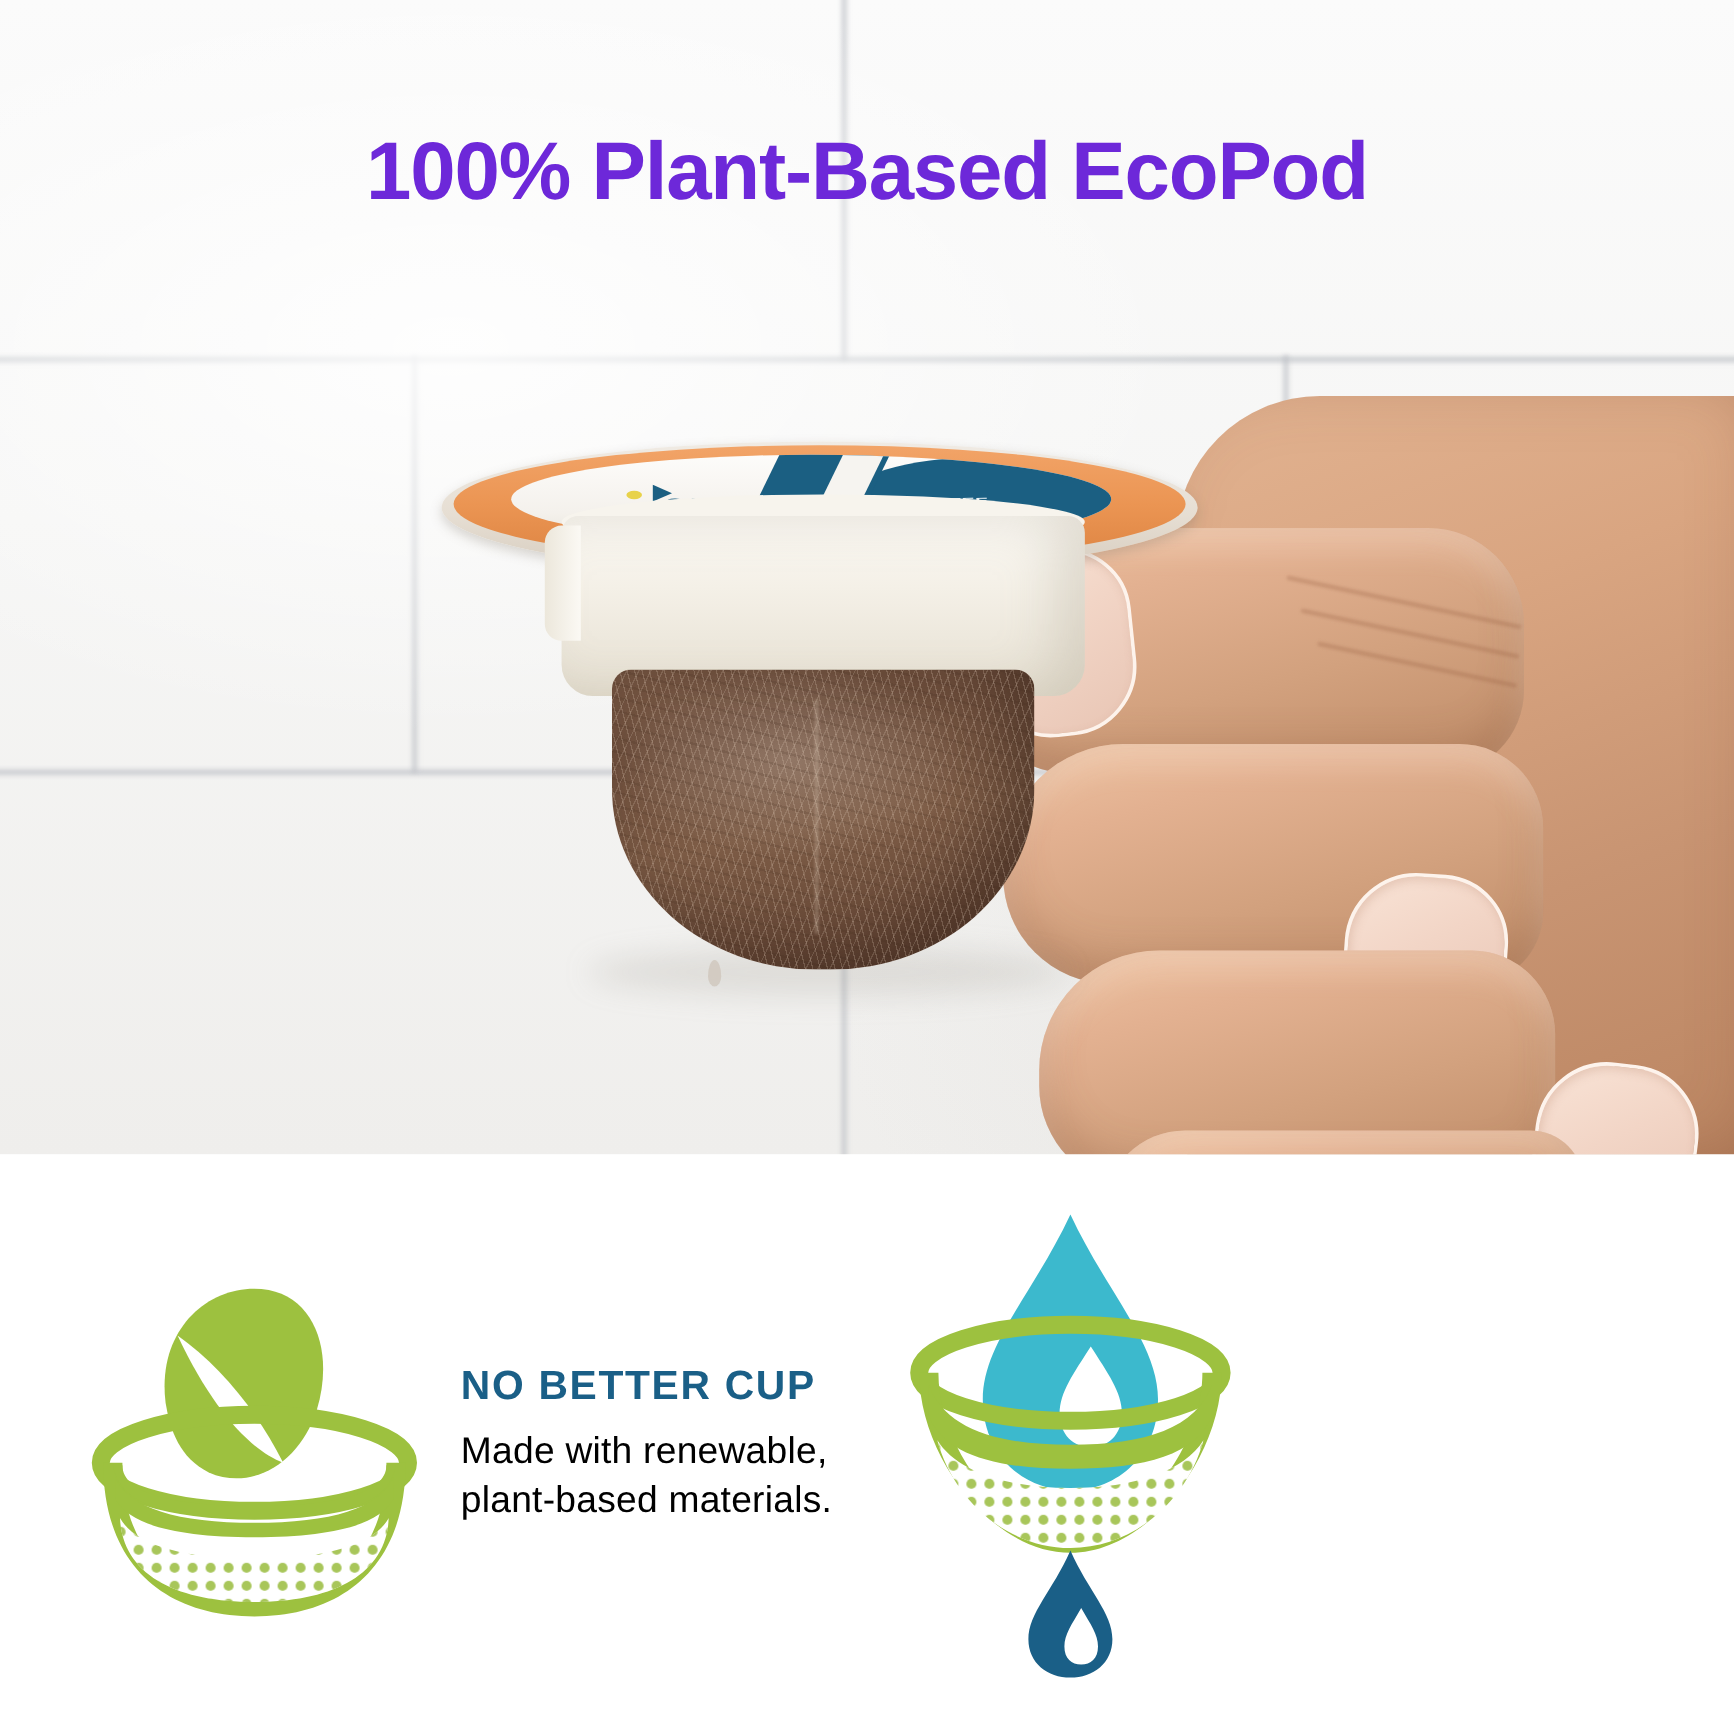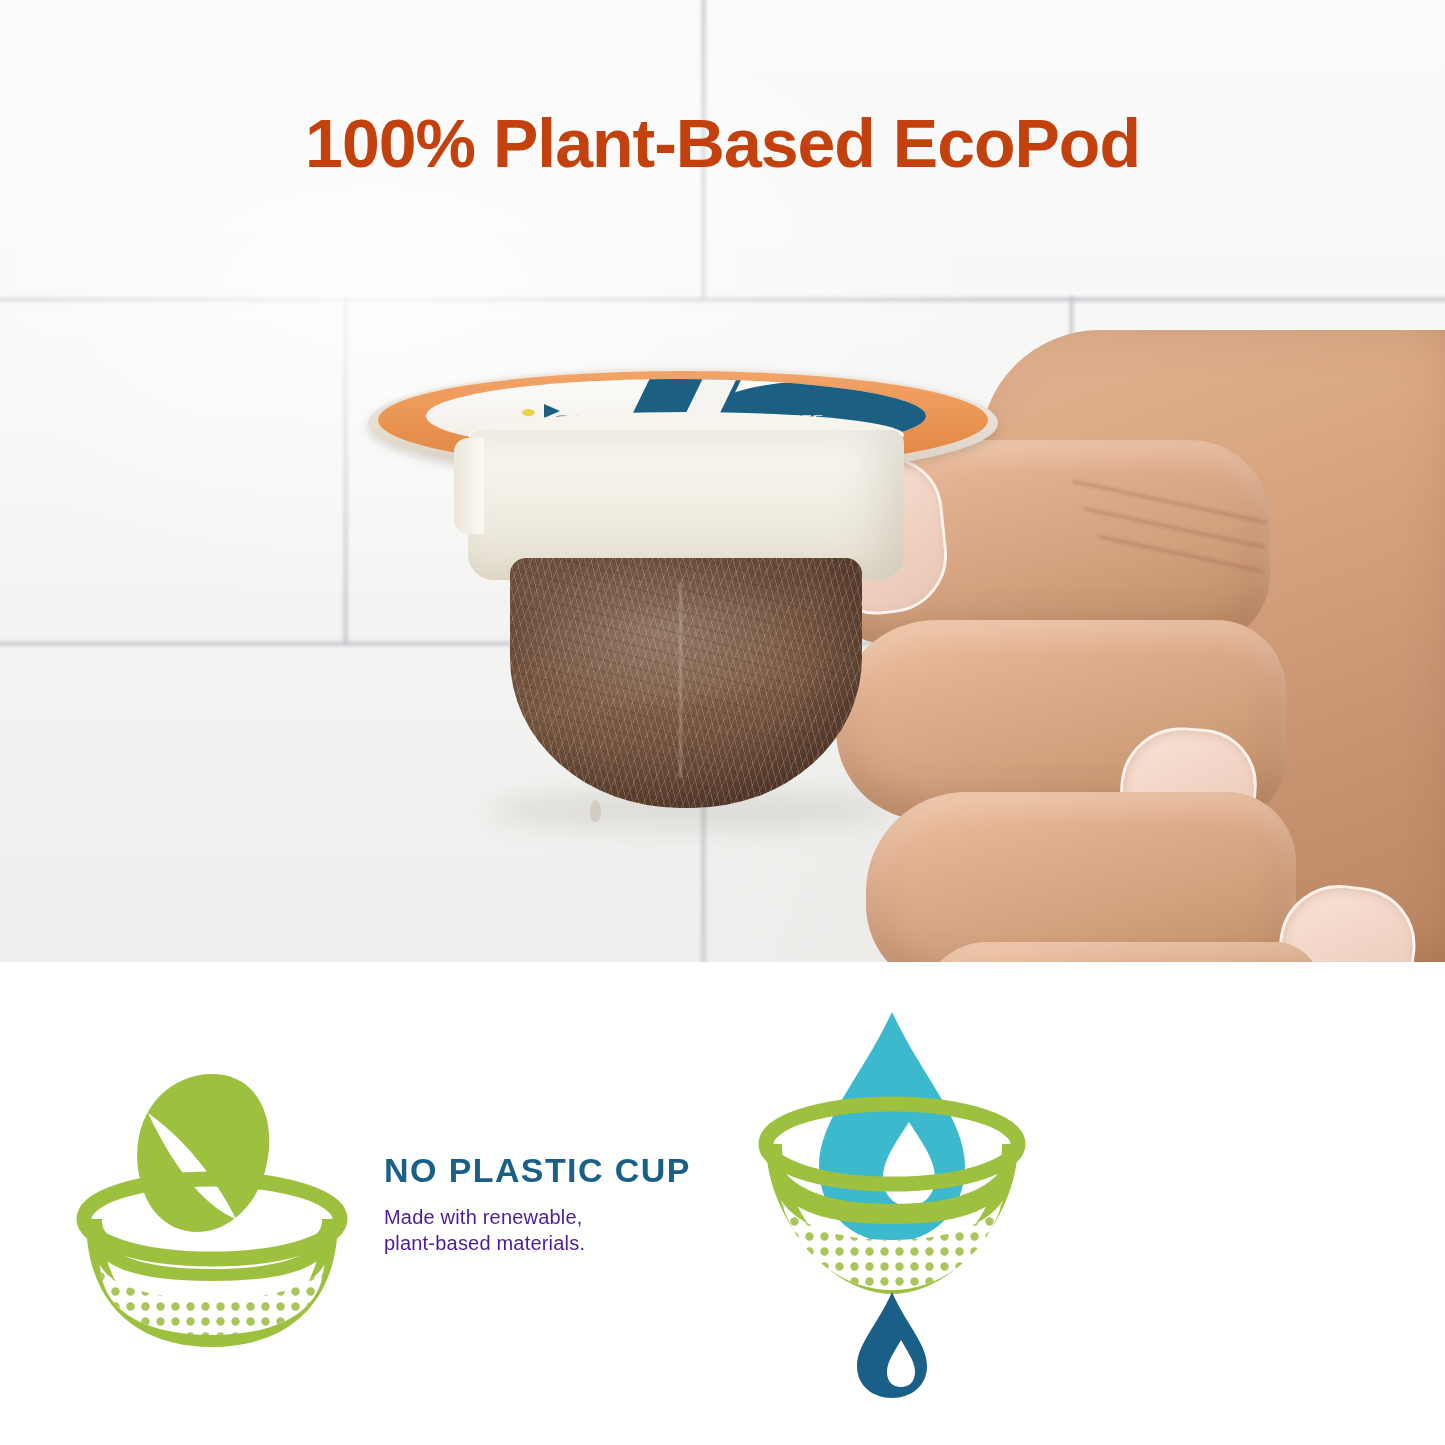--- a/index.html
+++ b/index.html
@@ -320,21 +320,21 @@
 
   
   .headline {
     position: absolute;
     left: 0;
     top: 104px;
     width: 1445px;
     text-align: center;
     font-size: 68px;
     font-weight: bold;
-    color: #c2410c;
+    color: #6d28d9;
     letter-spacing: -1px;
     z-index: 30;
   }
 
   
   .features {
     position: absolute;
     left: 0;
     top: 962px;
     width: 1445px;
@@ -356,23 +356,23 @@
     flex: 1 1 auto;
   }
   .feature-title {
     font-size: 34px;
     font-weight: bold;
     color: #1a5f87;
     letter-spacing: 1.4px;
     margin-bottom: 14px;
   }
   .feature-desc {
-    font-size: 20px;
+    font-size: 31px;
     line-height: 1.32;
-    color: #4c1d95;
+    color: #000000;
     white-space: pre-line;
     letter-spacing: 0.2px;
   }
 
   .feature.left  .feature-icon { width: 268px; height: 290px; margin-left: 78px; }
   .feature.left  .feature-text { margin-left: 38px; }
   .feature.right .feature-icon { width: 270px; height: 400px; margin-left: 34px; }
   .feature.right .feature-text { margin-left: 30px; }
 
   svg { display: block; overflow: visible; }
@@ -472,21 +472,21 @@
             <clipPath id="clip-left">
               <path d="M22 206 C 34 228, 74 240, 134 240 C 194 240, 234 228, 246 206
                        C 244 254, 198 276, 134 276 C 70 276, 24 254, 22 206 Z"></path>
             </clipPath>
           </defs>
           <rect x="0" y="190" width="268" height="100" fill="#ffffff" clip-path="url(#clip-left)"></rect>
           <rect x="0" y="190" width="268" height="100" fill="url(#mesh-left)" clip-path="url(#clip-left)"></rect>
         </svg>
       </div>
       <div class="feature-text">
-        <div class="feature-title">NO PLASTIC CUP</div>
+        <div class="feature-title">NO BETTER CUP</div>
         <div class="feature-desc">Made with renewable,
 plant-based materials.</div>
       </div>
     </div>
 
     <div class="feature right">
       <div class="feature-icon">
         <svg viewBox="0 0 270 400" width="270" height="400">
 
           <path d="M135 8 C 104 74, 62 116, 62 162 C 62 208, 95 238, 135 238

